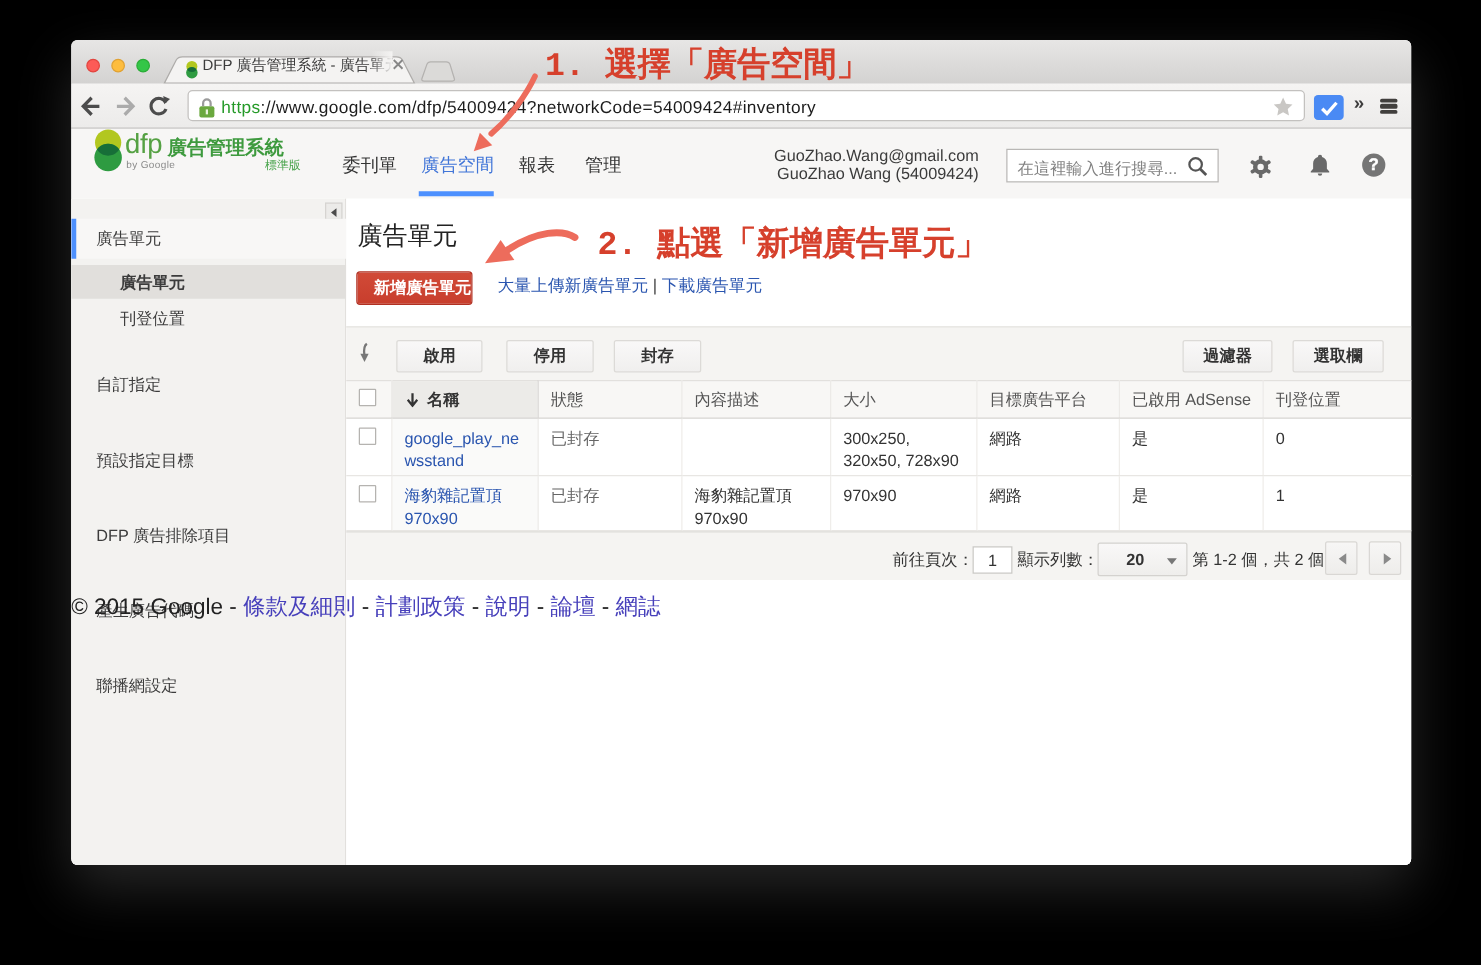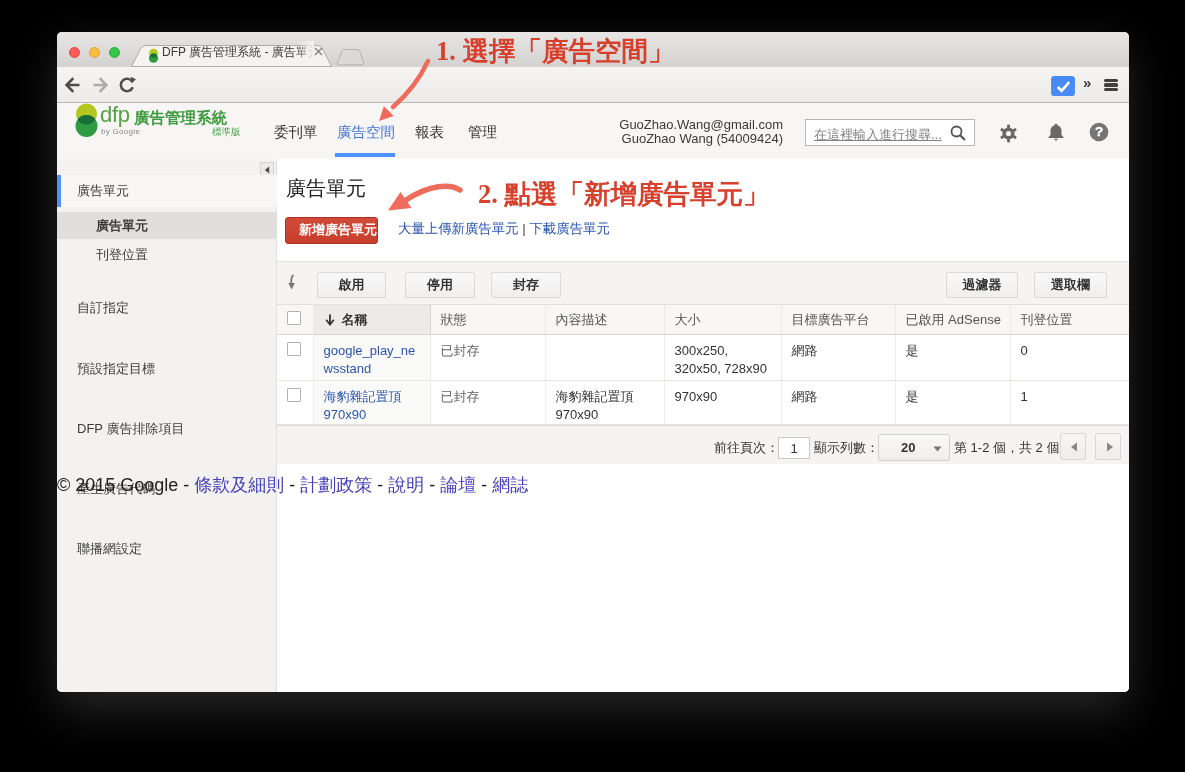--- a/index.html
+++ b/index.html
@@ -35,21 +35,21 @@
   #dfptxt { position:absolute; left:43px; top:-1px; font-size:22px; color:#55a143; letter-spacing:-0.3px; }
   #dfpcjk { position:absolute; left:77px; top:5px; font-size:15.5px; font-weight:bold; color:#3e9a3e; }
   #bygoogle { position:absolute; left:44px; top:24px; font-size:8px; color:#8a8a8a; letter-spacing:0.3px; }
   #stdver { position:absolute; left:155px; top:23px; font-size:9.5px; color:#46a349; }
   .nav { position:absolute; top:20px; font-size:14.5px; color:#333; }
   #nav2 { color:#4276d8; }
   #navline { position:absolute; left:278px; top:50px; width:60px; height:4px; background:#4d90fe; }
   #acct { position:absolute; right:346px; top:15px; text-align:right; font-size:13px; color:#3b3b3b; line-height:13.5px; }
   #sbox { position:absolute; left:748px; top:16px; width:170px; height:27px; background:#fff;
     border:1px solid #b9b7b5; }
-  #sph { position:absolute; left:8px; top:6px; font-size:13px; color:#828282;text-decoration:underline; }
+  #sph { position:absolute; left:8px; top:6px; font-size:13px; color:#828282; }
 
   
   #content { position:absolute; left:0; top:127px; width:1072px; height:533px; background:#fff; }
   #sidebar { position:absolute; left:0; top:0; width:220px; height:533px;
     background:#f3f2f0; border-right:1px solid #e2e0dd; }
   #collapse { position:absolute; left:203px; top:3px; width:14px; height:14px;
     background:#ecebe9; border:1px solid #d6d4d1; }
   .snav { position:absolute; left:0; width:220px; font-size:13px; color:#3c3c3c; }
   #sn1 { top:16px; height:32px; line-height:32px; background:#f8f7f6;
     border-left:4px solid #4d90fe; }
@@ -98,21 +98,21 @@
   #pagsel { position:absolute; left:601px; top:8px; width:72px; height:27px;
     background:linear-gradient(#f9f8f8,#efeeec); border:1px solid #d4d2cf; border-radius:2px;
     font-weight:bold; line-height:25px; }
   .pnbtn { position:absolute; top:7px; width:26px; height:27px;
     background:linear-gradient(#f7f6f5,#eeedeb); border:1px solid #d9d7d4; border-radius:2px; }
   #footer { position:absolute; left:0; top:314px; width:852px; }
   #ftxt { position:absolute; left:-220px; width:1072px; text-align:left; font-size:18px; color:#222; }
   #ftxt a { color:#4740bb; text-decoration:none; }
 
   .ann { position:absolute; font-size:26.5px; font-weight:bold; color:#d6402c;
-    font-family:Liberation Serif, serif; white-space:nowrap; }
+    font-family:Liberation Mono, monospace; white-space:nowrap; }
 </style>
 </head>
 <body>
 
 <div id="win">
 
   <div id="tabstrip">
     <div class="light" style="left:11.5px; background:#fc5b57; border:0.5px solid #e2453f;"></div>
     <div class="light" style="left:31.5px; background:#fdbd3f; border:0.5px solid #e0a234;"></div>
     <div class="light" style="left:51.5px; background:#34c648; border:0.5px solid #2aad37;"></div>
@@ -140,20 +140,31 @@
     <svg class="abs" style="left:6px;top:9px" width="19" height="18" viewBox="0 0 19 18">
       <path d="M10.3 2.2 L3.6 9 L10.3 15.8 M4.2 9 L16.5 9" stroke="#4c4c4c" stroke-width="2.6" fill="none"></path>
     </svg>
     <svg class="abs" style="left:34px;top:9px" width="19" height="18" viewBox="0 0 19 18">
       <path d="M8.7 2.2 L15.4 9 L8.7 15.8 M14.8 9 L2.5 9" stroke="#ababab" stroke-width="2.6" fill="none"></path>
     </svg>
     <svg class="abs" style="left:61px;top:9px" width="18" height="18" viewBox="0 0 18 18">
       <path d="M14.8 11.2 A6.2 6.2 0 1 1 14.6 6.2" stroke="#4c4c4c" stroke-width="2.5" fill="none"></path>
       <path d="M12.6 0.8 L13.4 7.3 L18 3.2 Z" fill="#4c4c4c"></path>
     </svg>
+    <div id="urlfield">
+      <svg class="abs" style="left:7px;top:4.5px" width="15" height="17" viewBox="0 0 15 17">
+        <rect x="1.5" y="7" width="12" height="9" rx="1.6" fill="#6aa83e"></rect>
+        <path d="M4.5 7 L4.5 4.5 A3 3 0 0 1 10.5 4.5 L10.5 7" stroke="#9b9b9b" stroke-width="1.8" fill="none"></path>
+        <rect x="6.6" y="9.5" width="1.8" height="4" fill="#e8f2dc"></rect>
+      </svg>
+      <div id="urltext"><span class="grn">https</span>://www.google.com/dfp/54009424?networkCode=54009424#inventory</div>
+      <svg class="abs" style="right:8px;top:4px" width="17" height="17" viewBox="0 0 17 17">
+        <path d="M8.5 1 L10.8 5.9 L16 6.6 L12.2 10.2 L13.2 15.4 L8.5 12.8 L3.8 15.4 L4.8 10.2 L1 6.6 L6.2 5.9 Z" fill="#c9c7c4"></path>
+      </svg>
+    </div>
     <svg class="abs" style="left:994px;top:9px" width="25" height="21" viewBox="0 0 26 22">
       <rect x="0" y="0" width="25" height="21" rx="3.5" fill="#4a8af4"></rect>
       <path d="M7 11.5 L11 15.5 L19 6.5" stroke="#fff" stroke-width="2.8" fill="none"></path>
     </svg>
     <div class="abs" style="left:1026px;top:7px;font-size:15px;color:#3d3d3d;font-weight:bold;letter-spacing:-2px;">»</div>
     <div class="abs" style="left:1047px;top:11.5px;width:14px;">
       <div style="height:3.4px;background:#413f3d;margin-bottom:1.4px;border-radius:1.5px"></div>
       <div style="height:3.4px;background:#413f3d;margin-bottom:1.4px;border-radius:1.5px"></div>
       <div style="height:3.4px;background:#413f3d;border-radius:1.5px"></div>
     </div>

